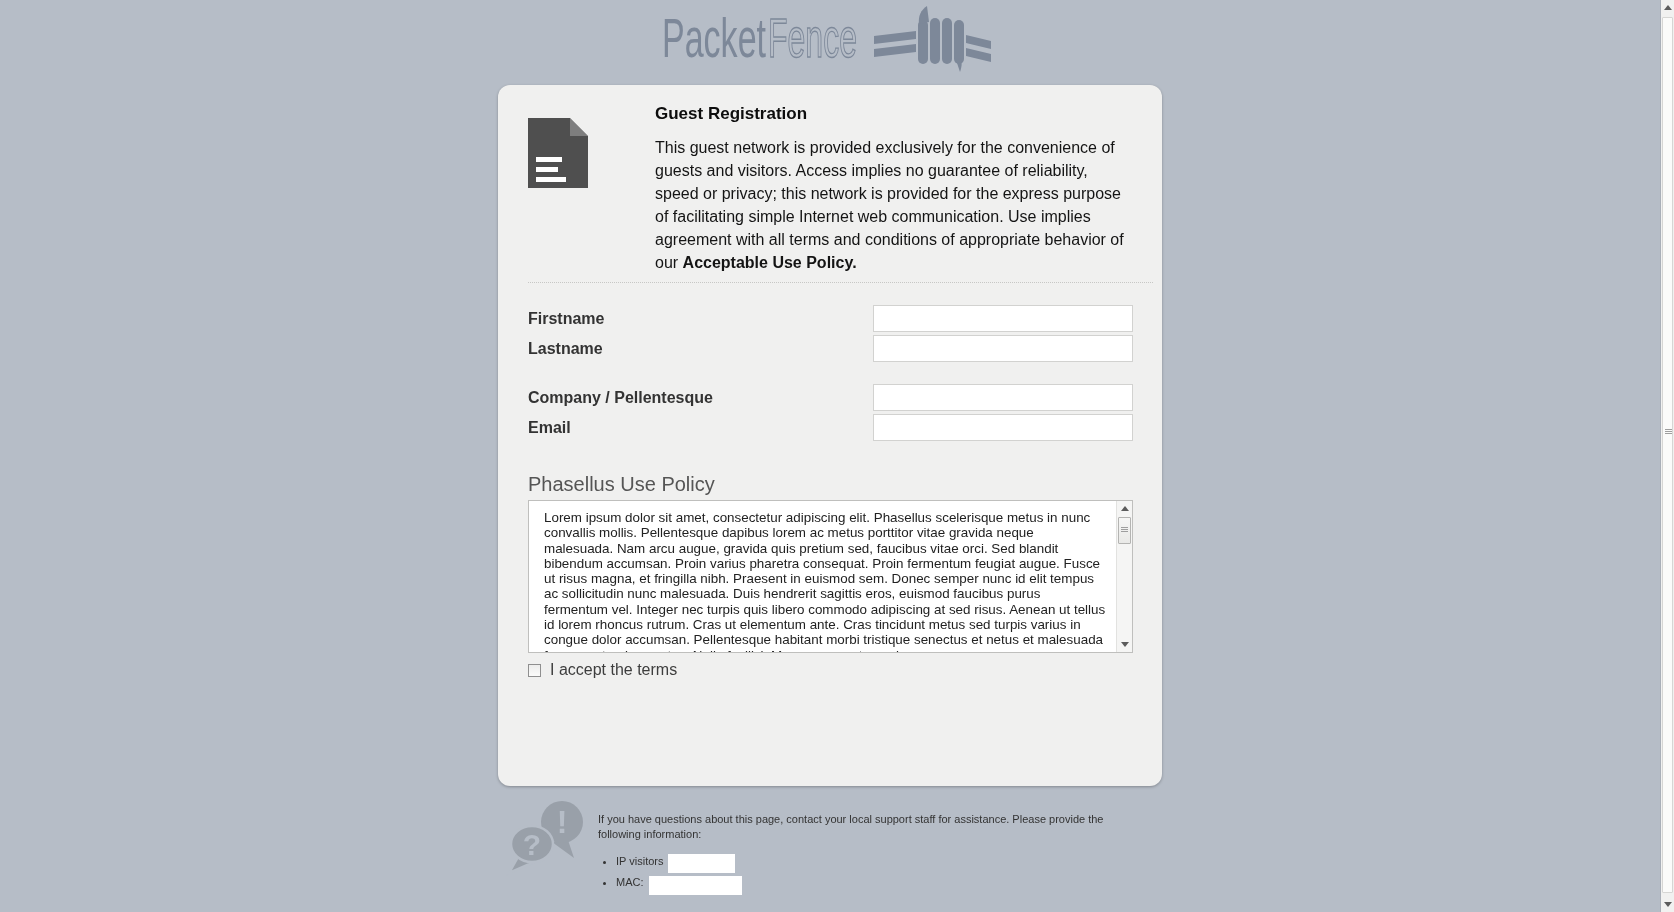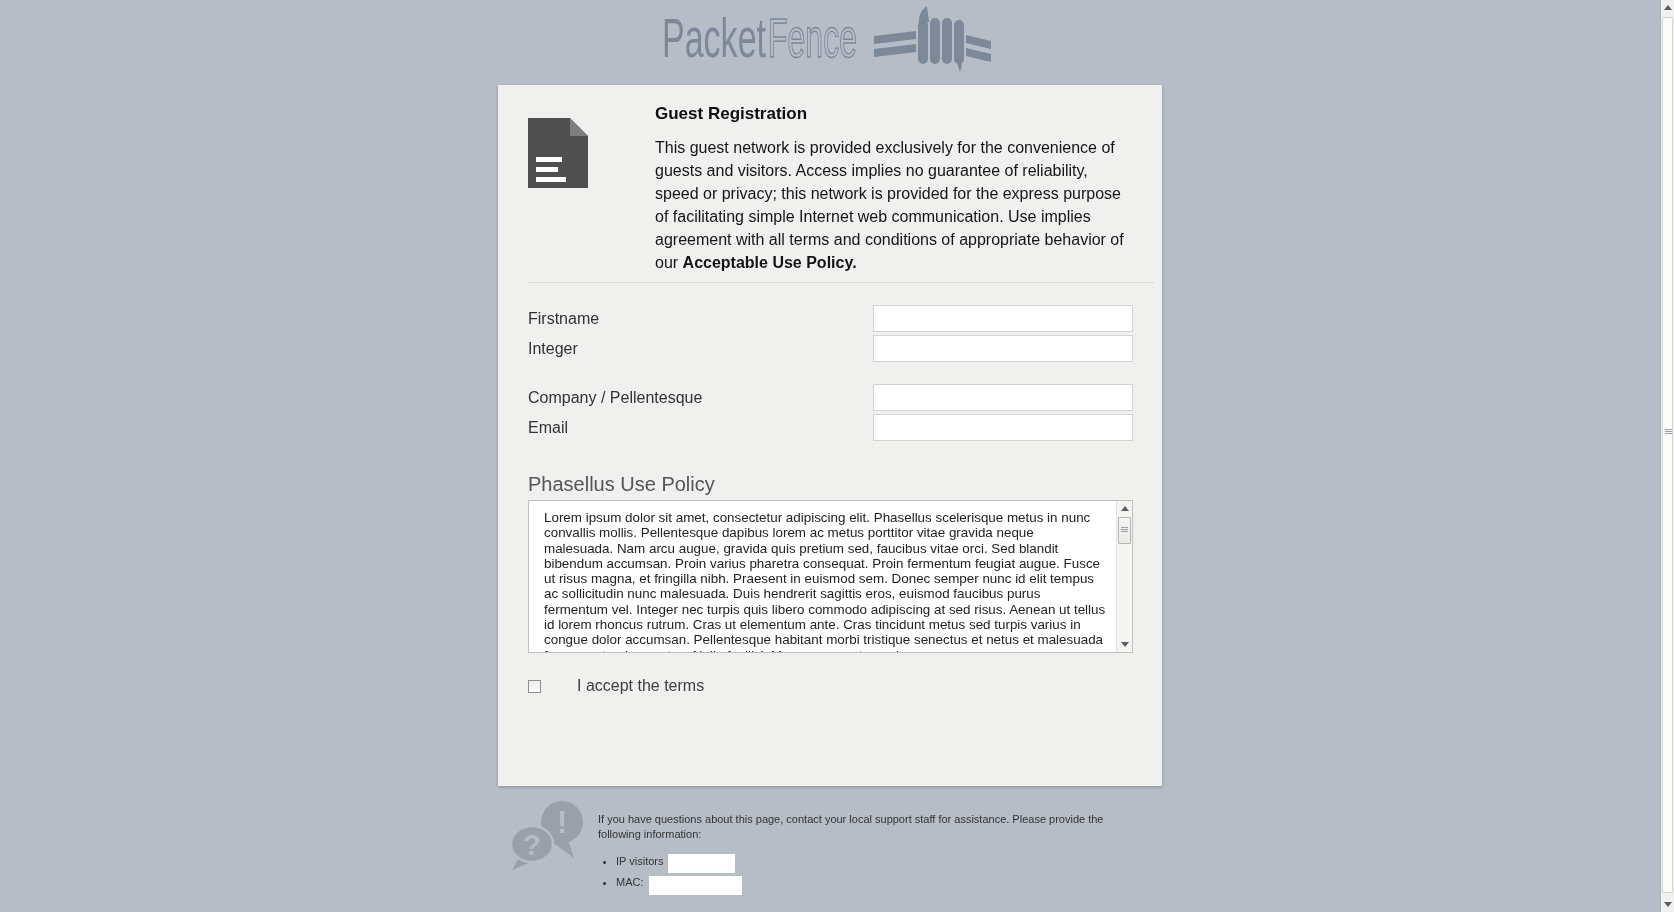--- a/index.html
+++ b/index.html
@@ -13,35 +13,35 @@
   }
 
   
   .logo { position:absolute; left:662px; top:4px; width:330px; height:68px; }
 
   
   .card {
     position:absolute; left:498px; top:85px;
     width:664px; height:701px;
     background:#f0f0ef;
-    border-radius:0;
+    border-radius:12px;
     box-shadow:0 1px 3px rgba(0,0,0,.28);
   }
   .card-header { display:flex; padding:19px 28px 0 30px; }
   .doc-icon { flex:0 0 60px; width:60px; height:70px; margin-top:14px; }
   .header-text { margin-left:67px; width:481px; }
   .card-title { font-size:17px; font-weight:bold; color:#0d0d0d; margin:0 0 12px; line-height:20px; }
   .card-intro { font-size:16px; line-height:23px; color:#141414; margin:0; width:480px; }
   .card-intro b { font-weight:bold; }
 
   .separator { margin:8px 9px 0 30px; border-top:1px dotted #c7c7c5; height:0; }
 
   .form-area { margin:22px 29px 0 30px; }
   .form-row { display:flex; align-items:center; height:27px; margin-bottom:3px; }
-  .form-row label { flex:1; font-size:16px; color:#333; }
+  .form-row label { flex:1; font-size:16px; color:#333;font-weight:bold; }
   .form-row input {
     width:260px; height:27px;
     border:1px solid #d2d2d0; background:#fff;
     font-family:"Liberation Sans",sans-serif; font-size:14px; color:#222;
     padding:0 6px; outline:none; border-radius:0;
   }
   .group-gap { height:19px; }
 
   .aup-legend { margin:33px 29px 0 30px; font-size:20px; line-height:20px; color:#555; font-weight:normal; }
 
@@ -68,21 +68,21 @@
   .tri-down { width:0; height:0; border-left:4px solid transparent; border-right:4px solid transparent; border-top:5px solid #5c5c5c; margin:5px auto 0; }
   .pol-thumb {
     position:absolute; left:1px; top:16px; width:13px; height:27px;
     background:linear-gradient(#f6f6f5,#e9e9e7);
     border:1px solid #b4b4b2; border-radius:1px;
   }
   .grip { width:7px; height:6px; margin:9px auto 0;
     background:linear-gradient(#9e9e9e 1px, transparent 1px, transparent 2px, #9e9e9e 2px, #9e9e9e 3px, transparent 3px, transparent 4px, #9e9e9e 4px, #9e9e9e 5px, transparent 5px);
   }
 
-  .accept-row { display:flex; align-items:center; margin:25px 29px 0 30px; height:16px;gap:27px; }
+  .accept-row { display:flex; align-items:center; margin:9px 29px 0 30px; height:16px; }
   .checkbox {
     width:13px; height:13px;
     border:1px solid #8f8f8f; background:linear-gradient(#ededec,#fbfbfa);
     display:inline-block;
   }
   .accept-text { margin-left:9px; font-size:16px; color:#3d3d3d; }
 
   
   .footer-icon { position:absolute; left:504px; top:797px; width:80px; height:80px; }
   .footer-text { position:absolute; left:598px; top:812px; width:545px; font-size:11px; line-height:15px; color:#333; }
@@ -153,21 +153,21 @@
   </div>
 
   <div class="separator"></div>
 
   <div class="form-area">
     <div class="form-row">
       <label>Firstname</label>
       <input type="text" value="" style="">
     </div>
     <div class="form-row">
-      <label>Integer</label>
+      <label>Lastname</label>
       <input type="text" value="" style="">
     </div>
     <div class="group-gap"></div>
     <div class="form-row">
       <label>Company / Pellentesque</label>
       <input type="text" value="" style="">
     </div>
     <div class="form-row">
       <label>Email</label>
       <input type="text" value="" style="">

